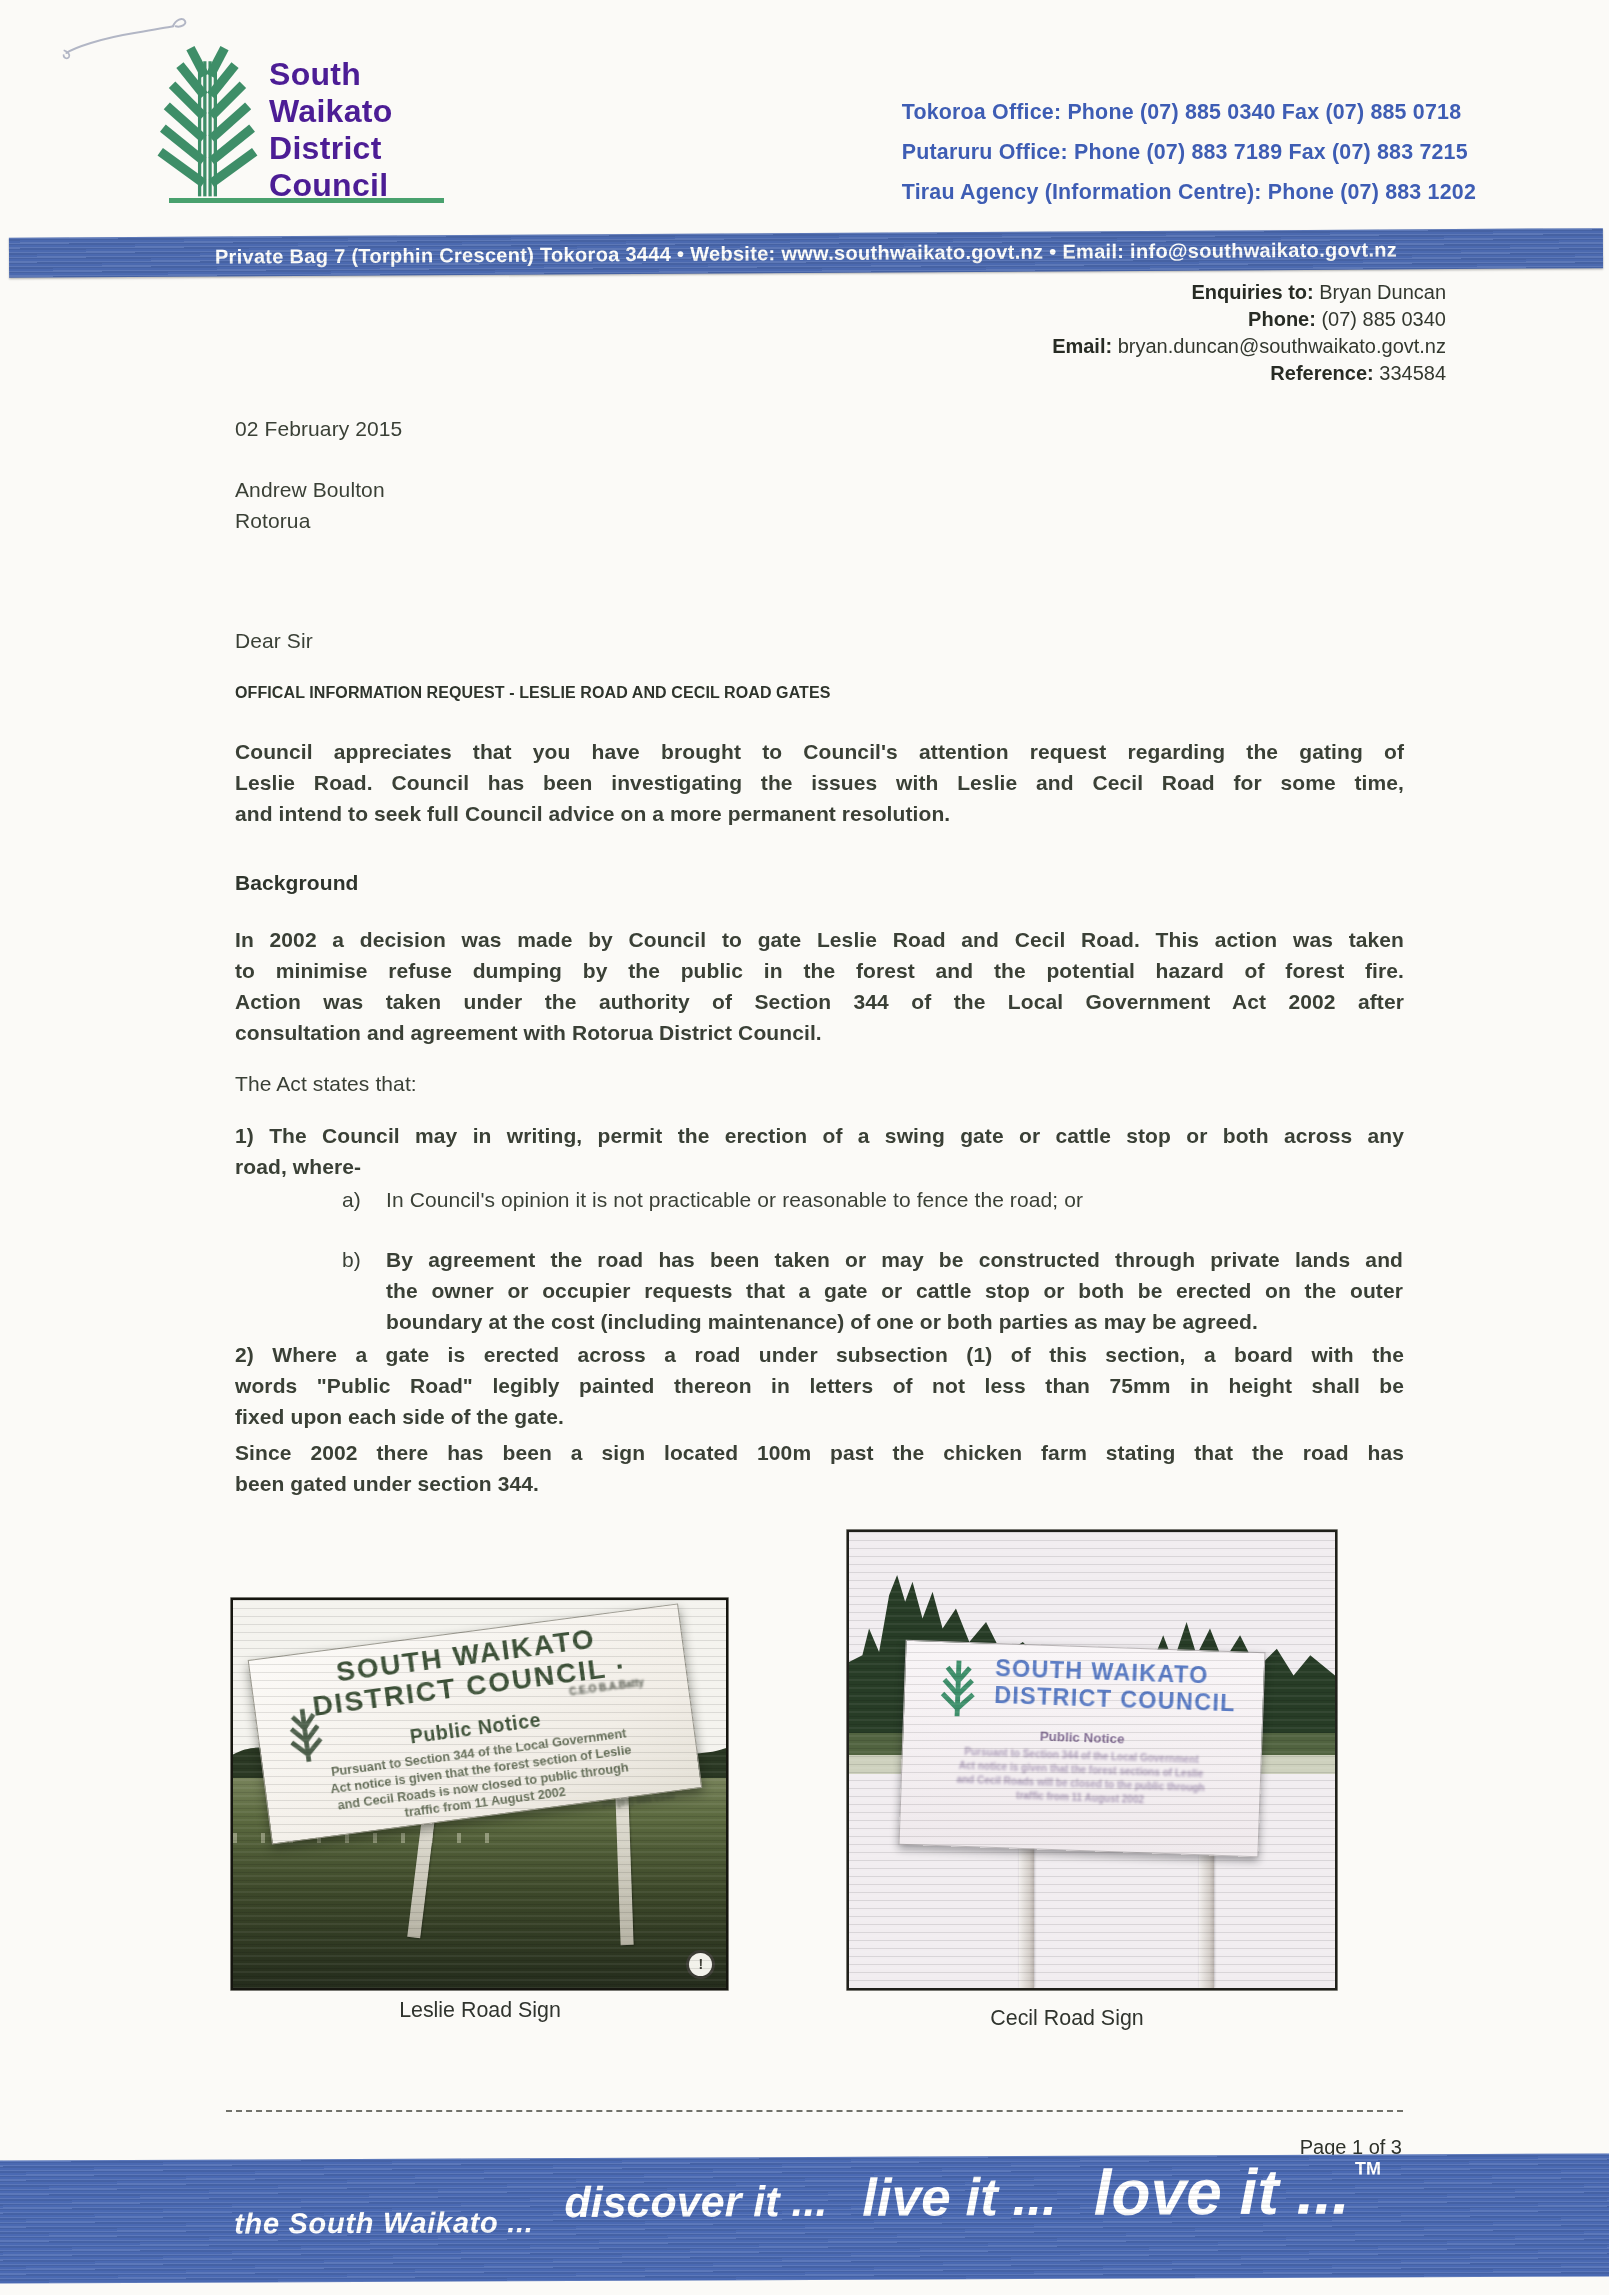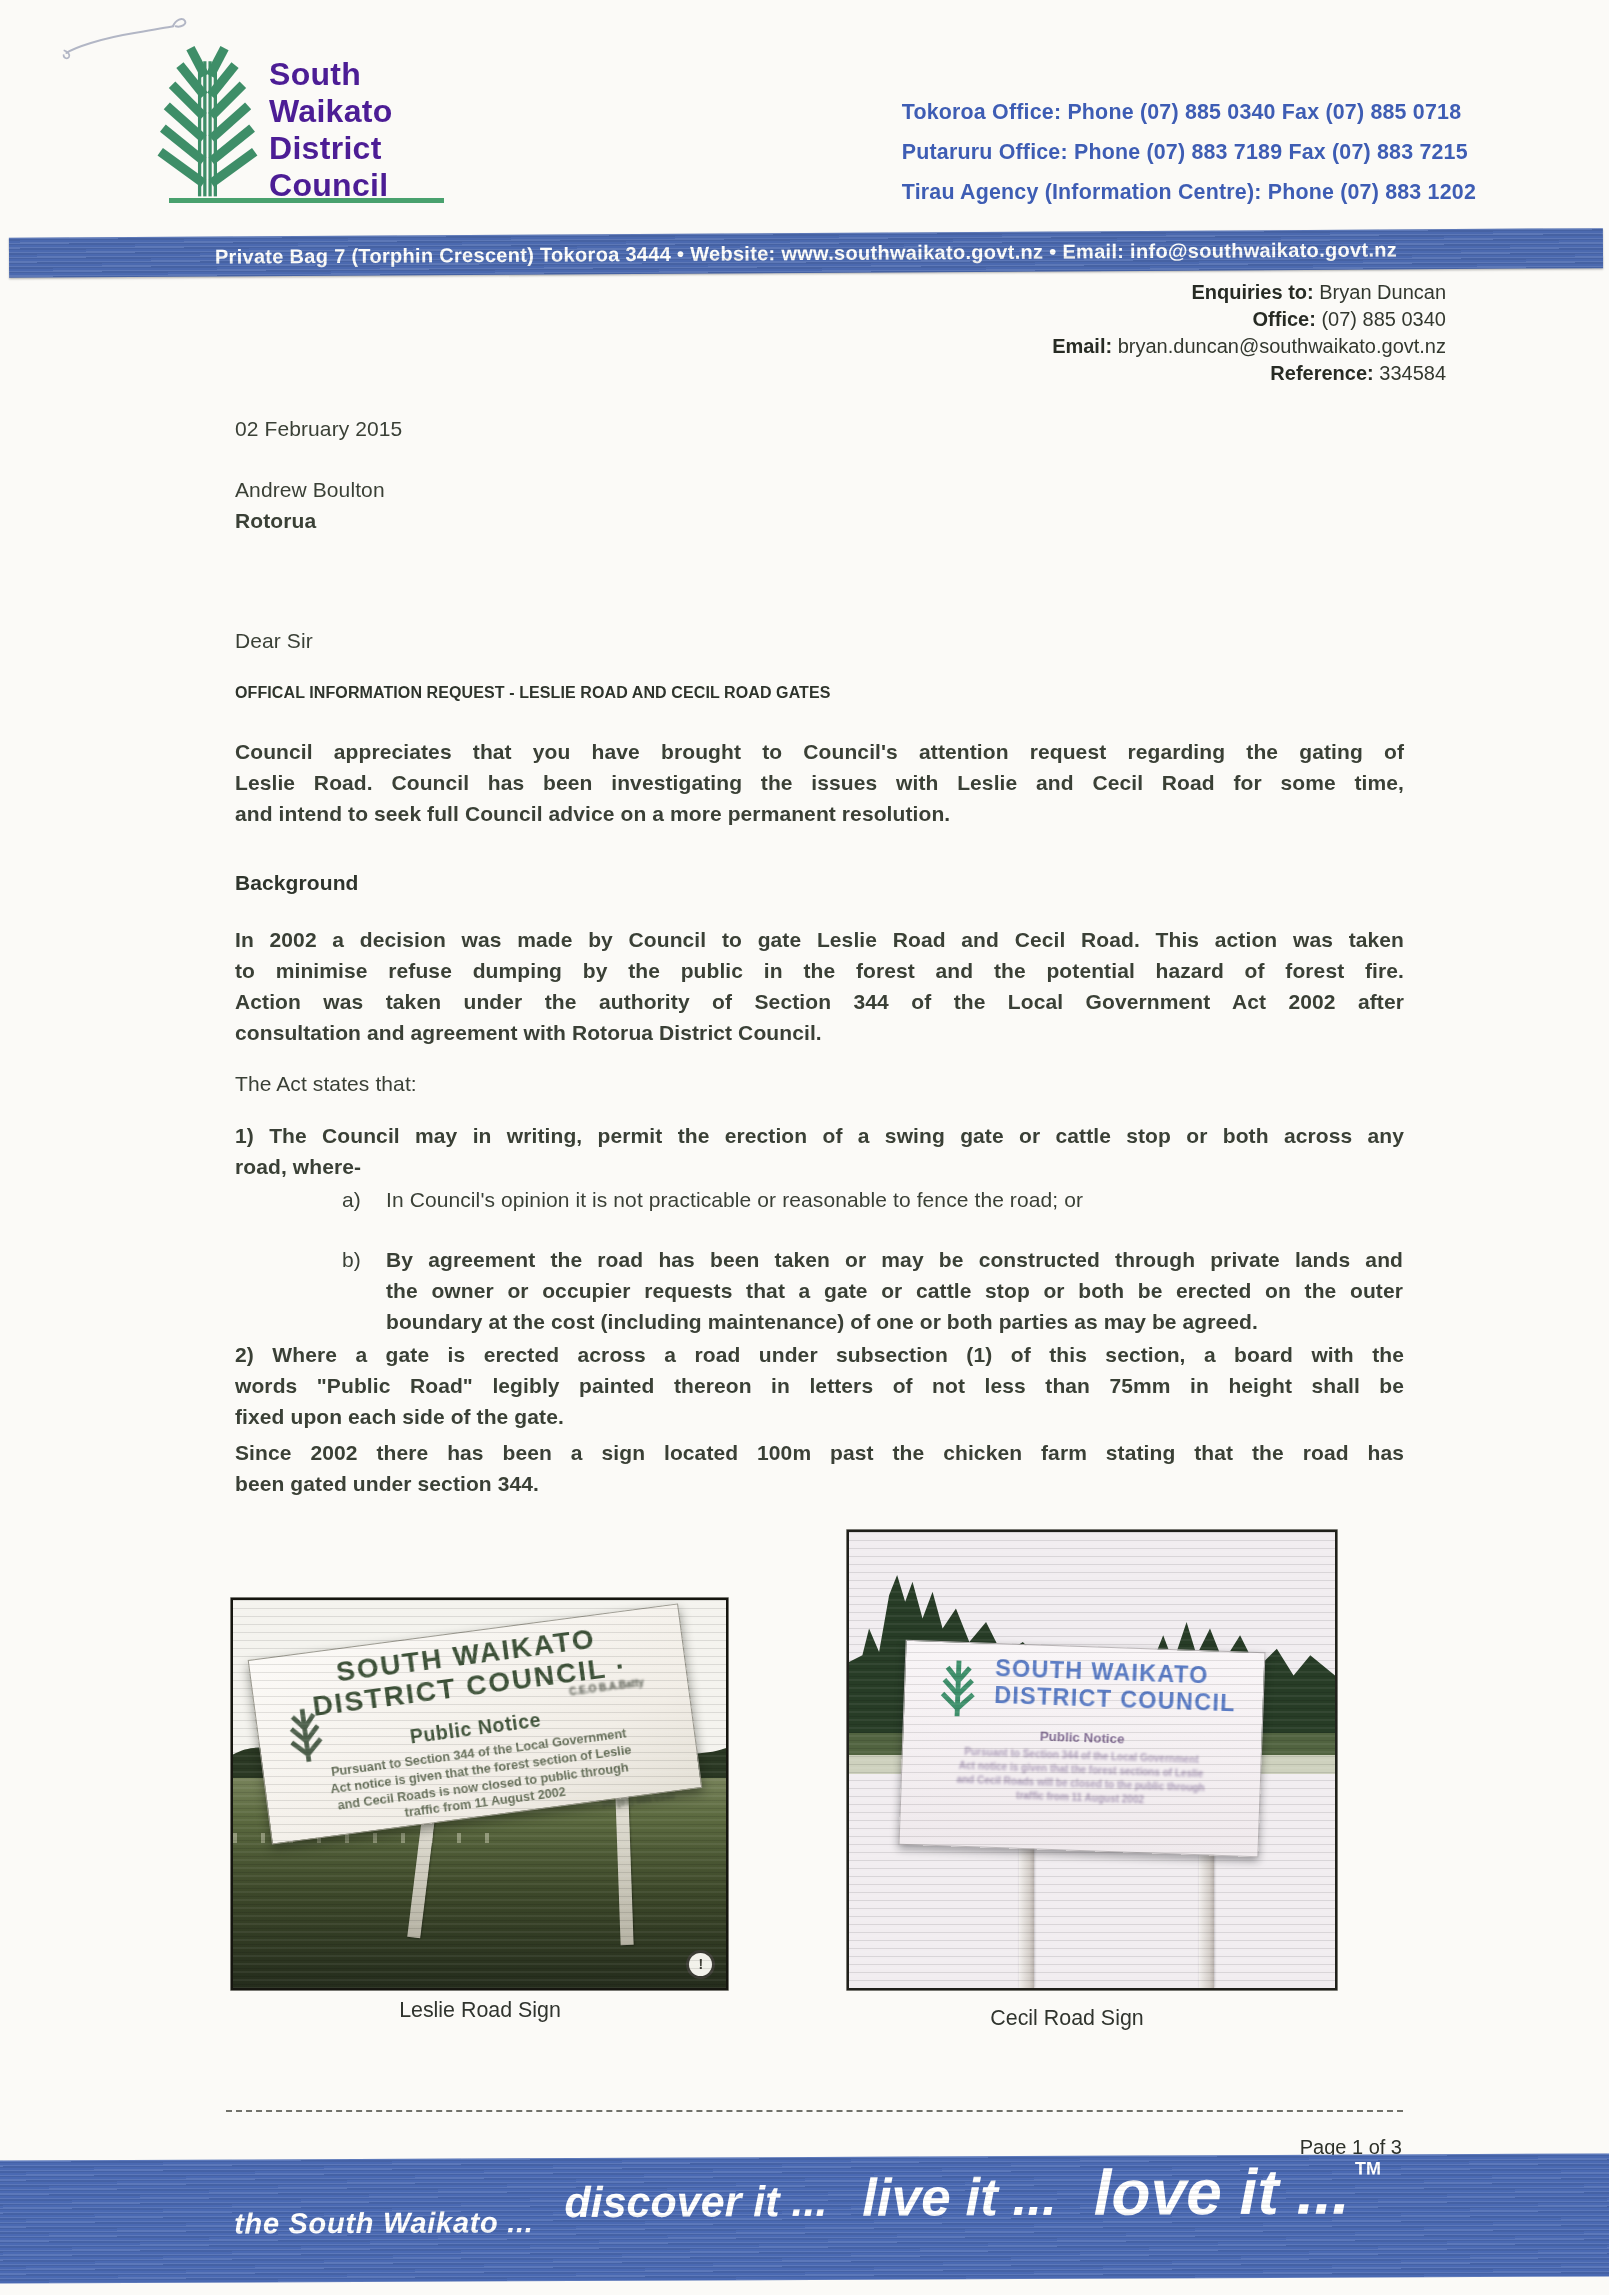--- a/index.html
+++ b/index.html
@@ -149,28 +149,28 @@
     <div>Tirau Agency (Information Centre): Phone (07) 883 1202</div>
   </div>
 
   <div class="address-bar">
     <span>Private Bag 7 (Torphin Crescent) Tokoroa 3444  •   Website: www.southwaikato.govt.nz  •  Email: info@southwaikato.govt.nz</span>
     <div class="scanlines"></div>
   </div>
 
   <div class="enquiries">
     <div><b>Enquiries to:</b><span> Bryan Duncan</span></div>
-    <div><b>Office:</b><span> (07) 885 0340</span></div>
+    <div><b>Phone:</b><span> (07) 885 0340</span></div>
     <div><b>Email:</b><span> bryan.duncan@southwaikato.govt.nz</span></div>
     <div><b>Reference:</b><span> 334584</span></div>
   </div>
 
   <div class="abs bodytext" style="left:235px; top:413px;">02 February 2015</div>
   <div class="abs bodytext" style="left:235px; top:474px;">Andrew Boulton</div>
-  <div class="abs bodytext" style="left:235px; top:505px;font-weight:bold;">Rotorua</div>
+  <div class="abs bodytext" style="left:235px; top:505px;">Rotorua</div>
   <div class="abs bodytext" style="left:235px; top:625px;">Dear Sir</div>
   <div class="abs bodytext bold" style="left:235px; top:677px; font-size:16px;">OFFICAL INFORMATION REQUEST - LESLIE ROAD AND CECIL ROAD GATES</div>
 
   <div class="para bodytext" style="top:736px;">
       <div class="jl">Council appreciates that you have brought to Council's attention request regarding the gating of</div>
       <div class="jl">Leslie Road. Council has been investigating the issues with Leslie and Cecil Road for some time,</div>
       <div class="jl jl-last">and intend to seek full Council advice on a more permanent resolution.</div>
     </div>
 
   <div class="abs bodytext bold" style="left:235px; top:867px;">Background</div>

